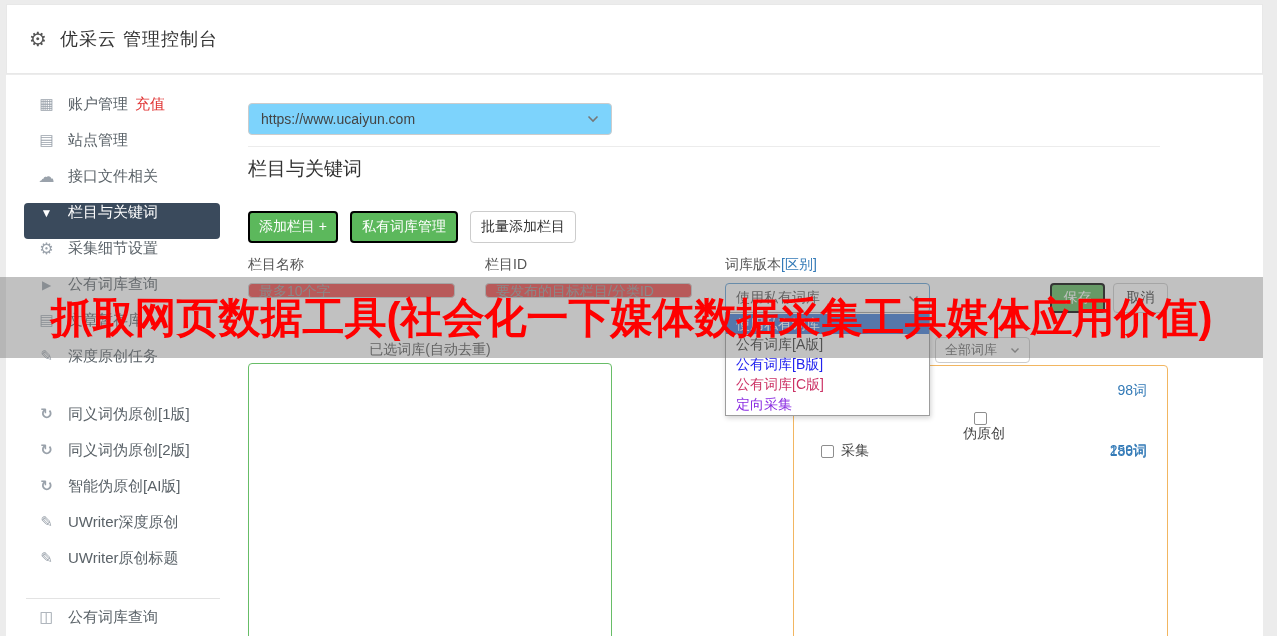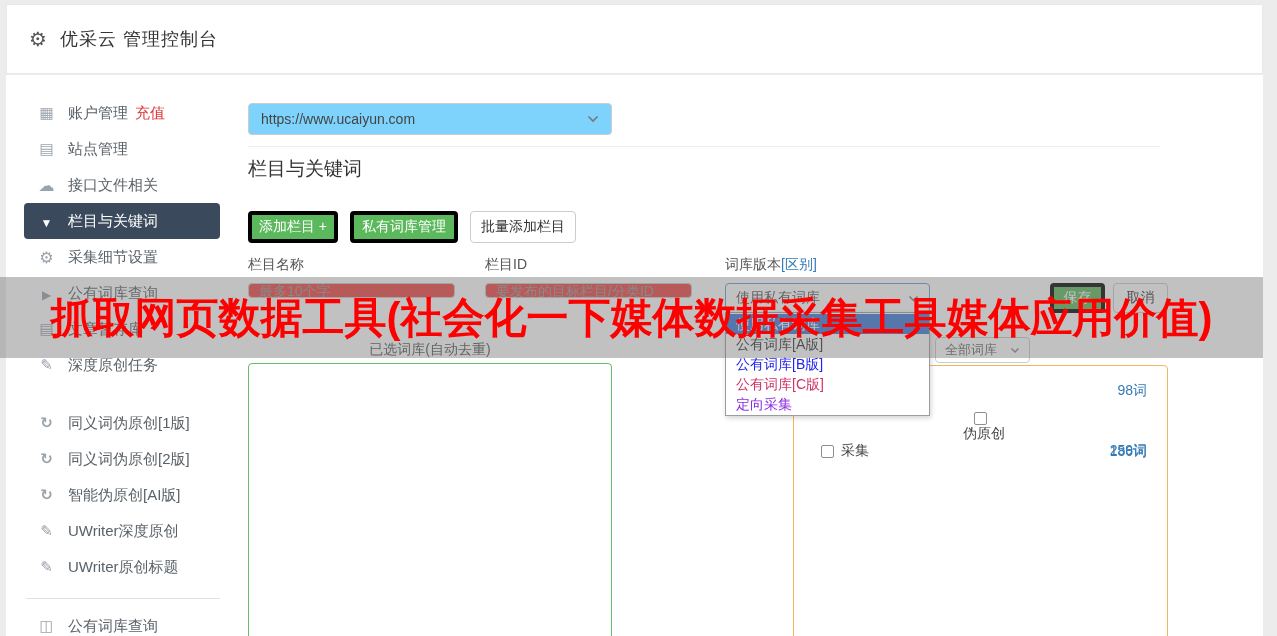--- a/index.html
+++ b/index.html
@@ -9,21 +9,21 @@
   .card-header { position:absolute; left:6px; top:4px; width:1257px; height:70px;
     background:#fff; border:1px solid #e8e8e8; display:flex; align-items:center; padding-left:22px; }
   .hicon { font-size:20px; color:#555; margin-right:13px; }
   .app-title { font-size:18px; color:#333; letter-spacing:1px; }
 
   .card-main { position:absolute; left:6px; top:75px; width:1257px; height:561px; background:#fff; }
 
   
   .sidebar { position:absolute; left:6px; top:95px; width:232px; }
   .nav-item { position:relative; height:36px; margin:0 0 0 18px; width:196px;
-    display:flex; align-items:center; padding-left:14px; border-radius:4px;
+    display:flex; padding-left:14px; border-radius:4px;
     color:#5a6268; font-size:15px; cursor:pointer; white-space:nowrap; }
   .nav-item .nic { width:17px; text-align:center; color:#9aa2ab; font-size:15px; margin-right:13px; flex:none; }
   .nav-item.selected { background:#3a4a5c; color:#fff; }
   .nav-item.selected .nic { color:#fff; }
   .nav-gap { margin-top:22px; }
   .nav-divider { height:1px; background:#e3e3e3; margin:13px 18px 9px 20px; }
   .recharge { color:#e03131; margin-left:7px; }
 
   .i-chart::before { content:"▦"; }
   .i-server::before { content:"▤"; }
@@ -40,21 +40,21 @@
   .url-select { position:absolute; left:248px; top:103px; width:364px; height:32px;
     border:1px solid #ccc; border-radius:4px; background:#7dd3fc; display:flex; align-items:center;
     padding:0 12px; font-size:14px; color:#444; cursor:pointer; }
   .url-select .chev { margin-left:auto; }
 
   .hr { position:absolute; left:248px; top:146px; width:912px; height:1px; background:#ececec; }
   .page-title { position:absolute; left:248px; top:156px; font-size:19px; color:#333; }
 
   .btn { position:absolute; top:211px; height:32px; border-radius:4px; font-size:14px;
     display:flex; align-items:center; justify-content:center; cursor:pointer; white-space:nowrap; }
-  .btn-green { background:#5cb85c; border:4px solid #000000; color:#fff; }
+  .btn-green { background:#5cb85c; border:2px solid #000000; color:#fff; }
   .btn-white { background:#fff; border:1px solid #ccc; color:#333; }
   .btn-add { left:248px; width:90px; }
   .btn-priv { left:350px; width:108px; }
   .btn-batch { left:470px; width:106px; }
 
   .f-label { position:absolute; top:256px; font-size:14px; color:#555; white-space:nowrap; }
   .f-label a { color:#337ab7; text-decoration:none; }
   .lab-name { left:248px; } .lab-id { left:485px; } .lab-vocab { left:725px; }
 
   .f-input { position:absolute; top:283px; height:15px; border:1px solid #ccc; border-radius:4px;

